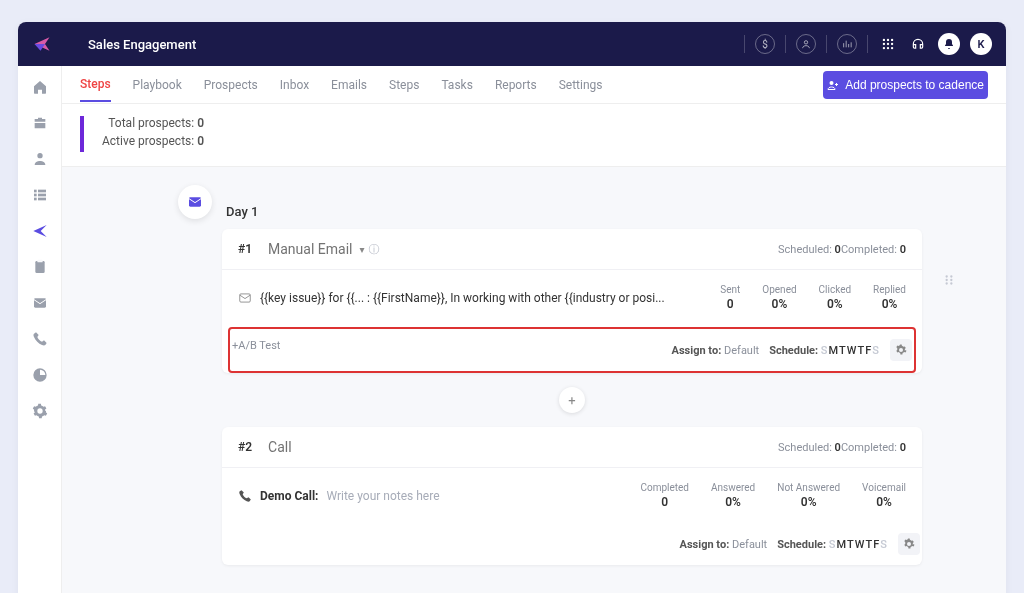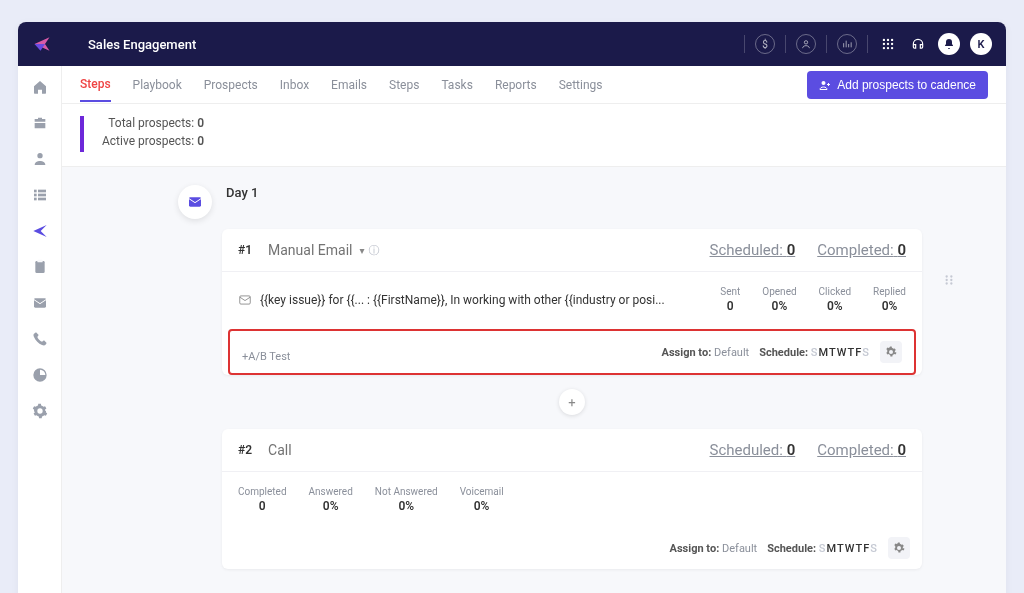--- a/index.html
+++ b/index.html
@@ -22,51 +22,51 @@
   .body-row { display: flex; }
   .left-rail { width: 44px; background:#fff; border-right:1px solid #eee; padding-top:12px; display:flex; flex-direction:column; align-items:center; gap:18px;}
   .rail-ico { width:18px; height:18px; color:#9aa0ac; display:flex; align-items:center; justify-content:center;}
   .rail-ico.active { color:#5b4de1; }
   .main { flex:1; background:#f7f8fb; position:relative; padding-bottom:60px;}
 
   
   .tabbar { background:#fff; border-bottom:1px solid #eee; padding:0 18px; display:flex; align-items:center; height:38px; gap:22px;}
   .tab { font-size:12px; color:#8a8f9a; cursor:pointer;}
   .tab.active { color:#ef4444; border-bottom:2px solid #5b4de1; padding-bottom:9px; margin-bottom:-10px; font-weight:500;}
-  .cta-btn { margin-left:auto; background:#5b4de1; color:#fff; border:none; padding:7px 12px; border-radius:4px; font-size:12px; cursor:pointer; display:flex; align-items:center; gap:6px;}
+  .cta-btn { margin-left:auto; background:#5b4de1; color:#fff; border:none; padding:7px 4px; border-radius:4px; font-size:12px; cursor:pointer; display:flex; align-items:center; gap:6px;}
 
   
   .cad-header { background:#fff; padding:12px 18px 14px; border-bottom:1px solid #eee; display:flex; align-items:flex-start;}
   .cad-left { flex:1; }
   .cad-title-row { display:flex; align-items:center; gap:16px; font-size:13px; color:#8a8f9a;}
   .cad-title { font-weight:600; color:#333; font-size:14px;}
   .vsep { width:1px; height:14px; background:#e1e1e8;}
   .cad-desc { margin-top:6px; color:#a7acb8; font-size:12px;}
   .cad-right { text-align:right; border-left:4px solid #6d28d9; padding-left:18px; font-size:12px; color:#555;}
   .cad-right div { margin-bottom:4px;}
   .cad-right b { font-weight:600;}
 
   
   .steps-col { max-width:700px; margin:18px auto 0 160px; position:relative;}
-  .day-hdr { display:flex; align-items:flex-start; gap:14px; margin-bottom:10px; margin-left:-44px;}
+  .day-hdr { display:flex; align-items:flex-end; gap:14px; margin-bottom:10px; margin-left:-44px;}
   .day-ico { width:34px; height:34px; background:#fff; border-radius:50%; box-shadow:0 2px 6px rgba(0,0,0,.1); display:flex; align-items:center; justify-content:center;}
   .day-label { font-size:13px; color:#333; font-weight:500; display:flex; align-items:center; gap:4px;}
   .card { background:#fff; border-radius:6px; box-shadow:0 1px 3px rgba(0,0,0,.06); margin-left:0; position:relative;}
   .card-top { display:flex; align-items:center; padding:12px 16px; border-bottom:1px solid #f0f0f4;}
   .step-no { font-weight:600; color:#333; margin-right:16px; font-size:12px;}
   .step-type { font-weight:400; color:#737373; font-size:14px; display:flex; align-items:center; gap:4px;}
   .info-ico { color:#b8bcc7; font-size:11px; margin-left:4px;}
-  .card-top-right { margin-left:auto; display:flex; gap:22px; font-size:15px; color:#8a8f9a;text-decoration:underline;}
+  .card-top-right { margin-left:auto; display:flex; font-size:11px; color:#8a8f9a;}
   .card-top-right b { color:#333; font-weight:600;}
   .card-body { display:flex; align-items:center; padding:14px 16px;justify-content:space-between;}
   .subject { font-size:12px; color:#333; display:flex; align-items:center; gap:8px; flex:1; overflow:hidden; white-space:nowrap; text-overflow:ellipsis;}
   .metrics { display:flex; gap:22px; text-align:center;}
   .metric { font-size:10px; color:#8a8f9a;}
   .metric .val { font-size:12px; color:#333; font-weight:600; margin-top:2px;}
-  .card-foot { display:flex; align-items:flex-end; padding:10px 12px; font-size:11px; color:#555; gap:26px;}
+  .card-foot { display:flex; align-items:flex-start; padding:10px 2px; font-size:11px; color:#555; gap:26px;}
   .card-foot.hl { border:2px solid #d33; border-radius:4px; margin:2px 6px 6px;}
   .abtest { color:#8a8f9a; font-size:11px;}
   .foot-right { margin-left:auto; display:flex; align-items:center; gap:10px;}
   .sched-days span { font-size:11px; color:#333; font-weight:500; letter-spacing:1px;}
   .sched-days .dim { color:#c5c9d3;}
   .gear-foot { width:22px; height:22px; background:#f2f3f7; border-radius:4px; display:flex; align-items:center; justify-content:center; color:#888;}
   .drag-handle { position:absolute; right:-34px; top:44px; color:#c5c9d3;}
   .add-circle { width:26px; height:26px; border-radius:50%; background:#fff; box-shadow:0 1px 4px rgba(0,0,0,.12); display:flex; align-items:center; justify-content:center; margin:14px auto; color:#888; cursor:pointer;}
   .note-placeholder { color:#a7acb8;}
   svg { display:block; }
@@ -297,20 +297,27 @@
         <div class="card">
           <div class="card-top">
             <span class="step-no">#2</span>
             <span class="step-type">Call</span>
             <div class="card-top-right">
               <span><span>Scheduled:</span> <b>0</b></span>
               <span><span>Completed:</span> <b>0</b></span>
             </div>
           </div>
           <div class="card-body">
+            <div class="subject">
+              <svg width="14" height="14" viewBox="0 0 24 24" fill="#555">
+                    <path d="M6 2l4 4-2 3c1 3 4 6 7 7l3-2 4 4-2 3c-1 1-3 1-5 0-5-2-10-7-12-12-1-2-1-4 0-5z"></path>
+                  </svg>
+              <b>Demo Call:</b>
+              <span class="note-placeholder">Write your notes here</span>
+            </div>
             <div class="metrics">
               <div class="metric">
                     <div>Completed</div>
                     <div class="val">0</div>
                   </div>
               <div class="metric">
                     <div>Answered</div>
                     <div class="val">0%</div>
                   </div>
               <div class="metric">

